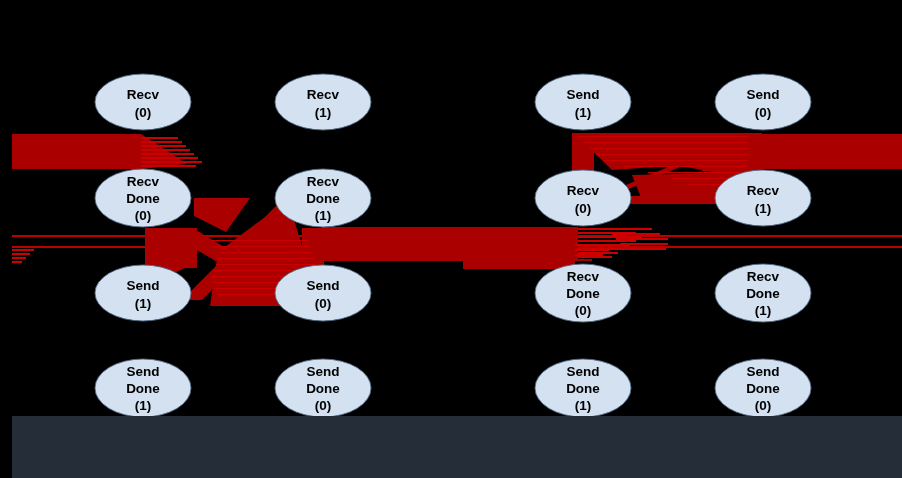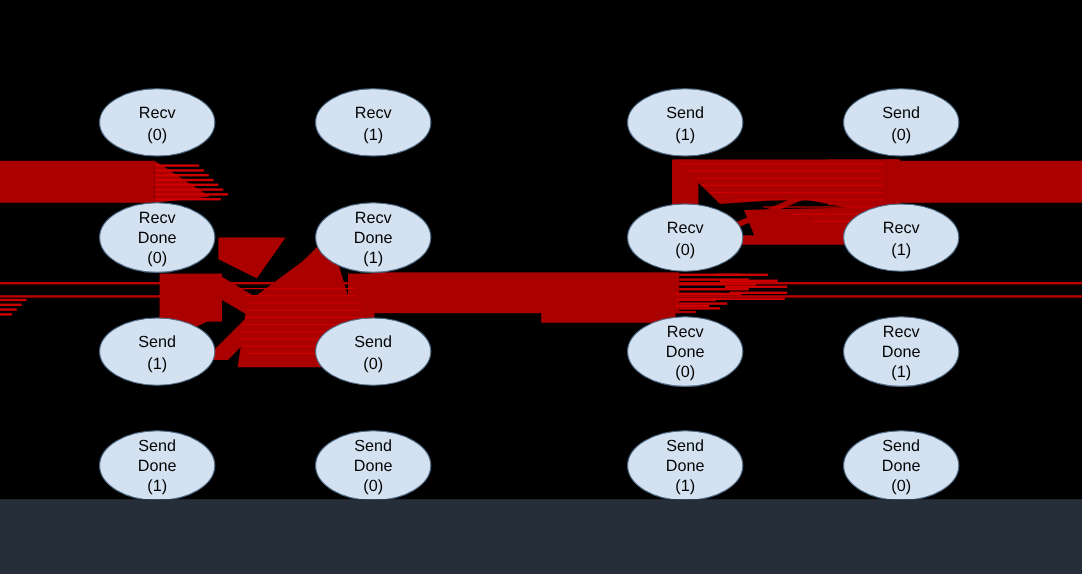--- a/index.html
+++ b/index.html
@@ -10,24 +10,25 @@
   }
   body {
     width: 902px;
     height: 478px;
     position: relative;
     overflow: hidden;
     font-family: "Liberation Sans", sans-serif;
   }
   #canvas-root {
     position: absolute;
-    left: 0; top: 0;
+    left: 12px; top: 0;
     width: 810px;
     height: 478px;
     background: #000000;
+    font-weight: bold;
   }
   #diagram-svg {
     position: absolute;
     left: 0; top: 0;
     width: 902px;
     height: 478px;
     display: block;
   }
   .node-label {
     font-family: "Liberation Sans", sans-serif;

